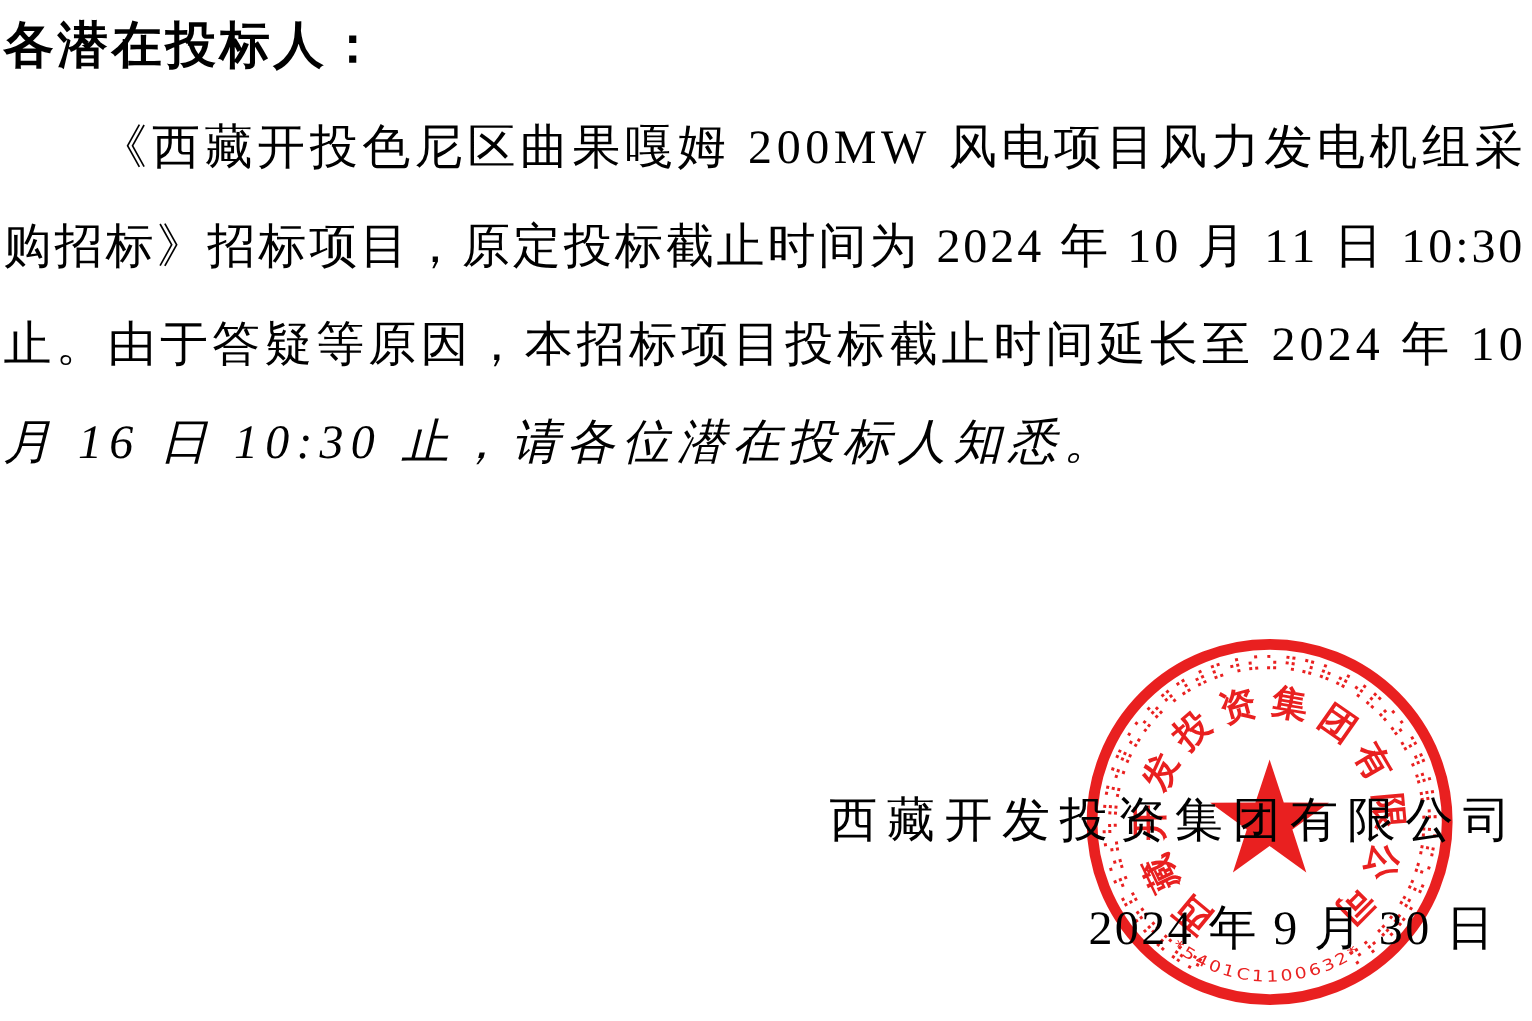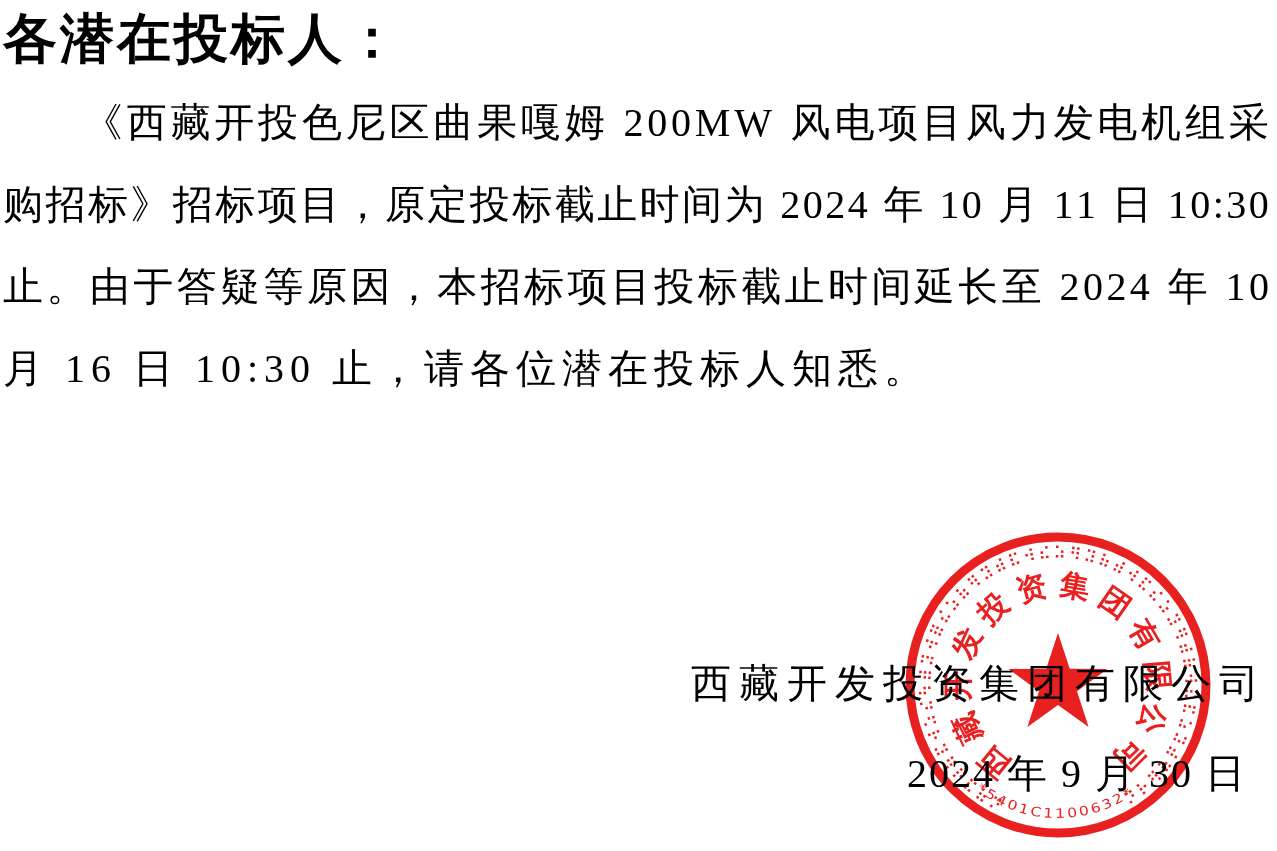--- a/index.html
+++ b/index.html
@@ -5,31 +5,31 @@
   html,body{margin:0;padding:0;}
   body{
     width:1277px;height:851px;overflow:hidden;position:relative;
     background:#ffffff;color:#000;
     font-family:"Liberation Serif","DejaVu Serif",serif;
   }
   .doc{position:absolute;inset:0;padding:0 8px 0 3px;box-sizing:border-box;}
   .salutation{
     margin:0;padding-top:14px;
     font-family:"Liberation Sans","DejaVu Sans",sans-serif;
-    font-weight:700;font-size:54px;letter-spacing:3px;line-height:48px;
+    font-weight:700;font-size:42px;letter-spacing:3px;line-height:48px;
   }
   .para{margin-top:20px;}
   .line{
     font-size:40px;line-height:82px;height:82px;white-space:nowrap;
   }
   
   .jline{display:flex;justify-content:space-between;align-items:baseline;}
   .jline .ind{display:inline-block;width:76px;flex:0 0 76px;}
   .jline .sp{display:inline-block;min-width:11px;}
-  .plain{letter-spacing:6px;}
+  .plain{letter-spacing:6px;font-style:italic;}
   .closing{letter-spacing:8px;text-indent:76px;}
   .company{
     position:absolute;top:660px;right:10px;
     font-size:40px;letter-spacing:8px;line-height:48px;white-space:nowrap;
   }
   .datefield{
     position:absolute;top:750px;right:30px;
     font-size:40px;letter-spacing:2px;line-height:48px;white-space:nowrap;
   }
   .seal{

